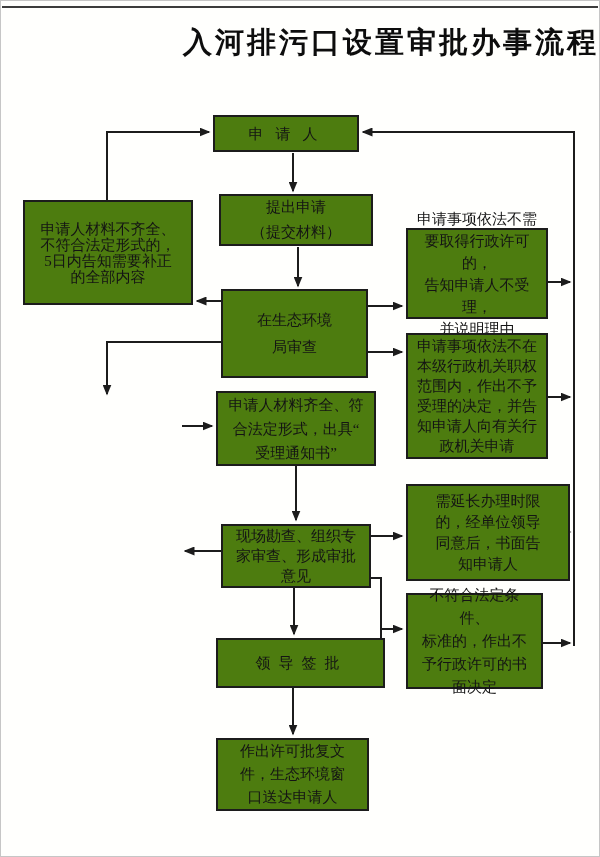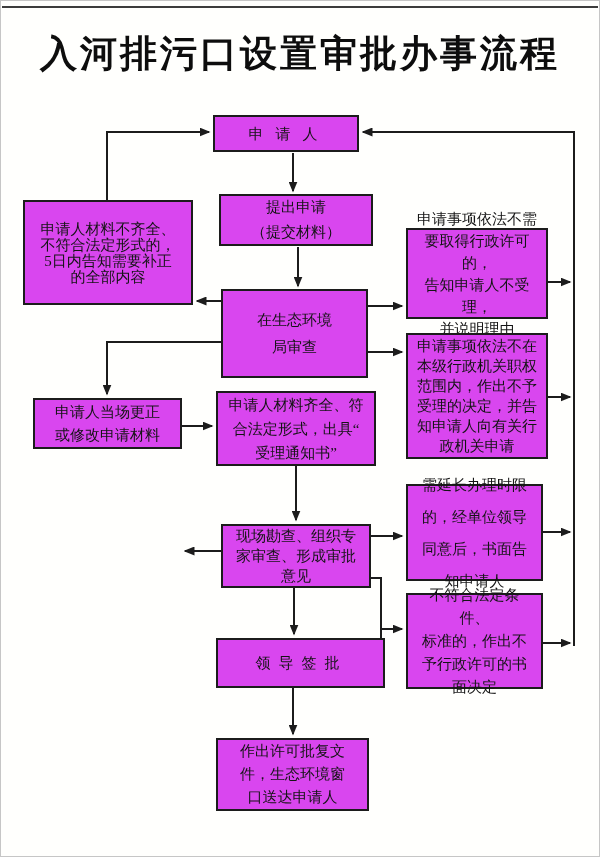--- a/index.html
+++ b/index.html
@@ -11,31 +11,31 @@
     box-sizing:border-box;
     font-family:"Liberation Serif","DejaVu Serif",serif;
     color:#141414;
     overflow:hidden;
   }
   .top-rule{
     position:absolute;top:5px;left:1px;width:596px;height:2px;
     background:#3c3c3c;
   }
   .title{
-    position:absolute;top:28px;left:0;width:100%;
-    text-align:center;
-    font-size:37px;font-weight:bold;letter-spacing:3px;
+    position:absolute;top:22px;left:0;width:100%;
+    text-align:right;
+    font-size:29px;font-weight:bold;letter-spacing:3px;
     color:#0d0d0d;
   }
   .edges{position:absolute;top:0;left:0;}
   .node{
     position:absolute;
     box-sizing:border-box;
     border:2px solid #1c1c1c;
-    background:#d946ef;
+    background:#4d7c0f;
     display:flex;align-items:center;justify-content:center;
     text-align:center;
     white-space:pre-line;
     font-size:15px;line-height:24px;
     padding:0 8px;
   }
 </style>
 </head>
 <body>
 
@@ -95,37 +95,35 @@
 
   <div class="node" style="left:215px;top:737px;width:153px;height:73px;line-height:23px">作出许可批复文
 件，生态环境窗
 口送达申请人</div>
 
   <div class="node" style="left:22px;top:199px;width:170px;height:105px;line-height:16px">申请人材料不齐全、
 不符合法定形式的，
 5日内告知需要补正
 的全部内容</div>
 
-  <div class="node" style="left:32px;top:397px;width:149px;height:51px;line-height:23px">申请人当场更正
-或修改申请材料</div>
 
 
   <div class="node" style="left:405px;top:227px;width:142px;height:91px;line-height:22px">申请事项依法不需
 要取得行政许可的，
 告知申请人不受理，
 并说明理由</div>
 
   <div class="node" style="left:405px;top:332px;width:142px;height:126px;line-height:20px">申请事项依法不在
 本级行政机关职权
 范围内，作出不予
 受理的决定，并告
 知申请人向有关行
 政机关申请</div>
 
-  <div class="node" style="left:405px;top:483px;width:137px;height:97px;line-height:32px">需延长办理时限
+  <div class="node" style="left:405px;top:483px;width:164px;height:97px;line-height:21px">需延长办理时限
 的，经单位领导
 同意后，书面告
 知申请人</div>
 
   <div class="node" style="left:405px;top:592px;width:137px;height:96px;line-height:23px">不符合法定条件、
 标准的，作出不
 予行政许可的书
 面决定</div>
 
 </div>

